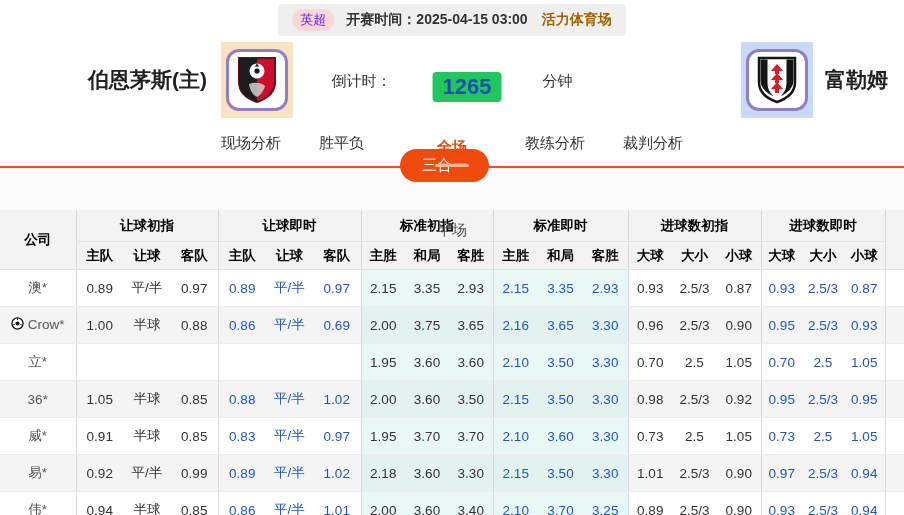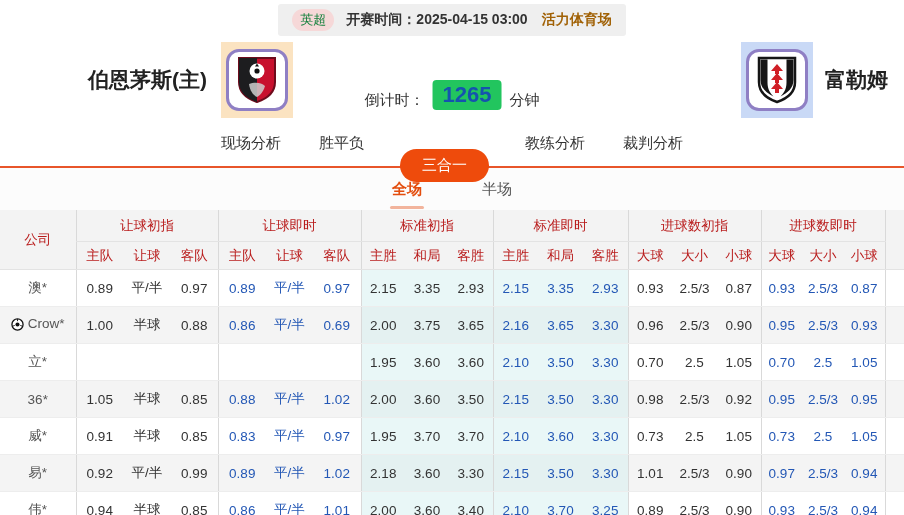--- a/index.html
+++ b/index.html
@@ -4,55 +4,55 @@
 <style>
   html,body{margin:0;padding:0;}
   body{
     width:904px;height:515px;overflow:hidden;background:#fff;
     font-family:"Liberation Sans","DejaVu Sans",sans-serif;
     -webkit-font-smoothing:antialiased;
   }
   
   .top-bar{height:40px;display:flex;justify-content:center;align-items:center;}
   .match-pill{display:flex;align-items:center;background:#efefef;border-radius:3px;padding:5px 14px;font-size:14px;color:#333;}
-  .league-tag{background:#f6d8d8;color:#15803d;padding:2px 8px;border-radius:11px;margin-right:12px;font-size:13px;}
+  .league-tag{background:#f6d8d8;color:#6d28d9;padding:2px 8px;border-radius:11px;margin-right:12px;font-size:13px;}
   .kickoff{font-weight:bold;color:#333;}
   .venue{margin-left:14px;font-weight:bold;color:#a16207;}
   
   .team-header{height:80px;display:flex;align-items:center;justify-content:space-between;padding:0 16px 0 88px;}
   .team{display:flex;align-items:center;justify-content:flex-end;}
   .team-name{font-size:21px;font-weight:bold;color:#222;}
   .badge-wrap{padding:7px 5px;}
   .badge-wrap.home{background:#fbe3c1;margin-left:14px;}
   .badge-wrap.away{background:#c9d9f6;margin-right:12px;}
   .badge-box{width:56px;height:56px;background:#fff;border:3px solid #8f7fc4;border-radius:13px;display:flex;align-items:center;justify-content:center;}
-  .countdown{position:absolute;left:50%;top:80px;transform:translateX(-50%);display:flex;align-items:flex-end;font-size:15px;color:#333;}
+  .countdown{position:absolute;left:50%;top:72px;transform:translateX(-50%);display:flex;align-items:flex-start;font-size:15px;color:#333;gap:33px;}
   .countdown-value{background:#22c55e;border-radius:4px;padding:2px 10px;margin:0 8px;color:#1553ae;font-size:22px;font-weight:bold;}
   
   .nav{height:46px;display:flex;align-items:center;justify-content:center;gap:34px;border-bottom:2px solid #e8552a;}
   .nav-item{font-size:15px;color:#333;cursor:pointer;padding:6px 2px;}
   .nav-item.active{background:#ee4b0c;color:#ffffff;border-radius:18px;padding:7px 22px;margin-top:44px;}
   
-  .subtabs{height:42px;background:#fcfcfc;display:flex;align-items:center;justify-content:center;gap:56px;}
+  .subtabs{height:42px;background:#fcfcfc;display:flex;align-items:center;justify-content:center;gap:56px;flex-direction:column;}
   .subtab{font-size:15px;color:#555;cursor:pointer;position:relative;padding:4px 2px;}
   .subtab.active{color:#e34d0d;font-weight:bold;}
   .subtab.active::after{content:"";position:absolute;left:0;right:0;bottom:-6px;height:3px;background:#f2b49c;border-radius:2px;}
   
   table{border-collapse:collapse;table-layout:fixed;width:904px;font-size:13.5px;}
-  thead th{background:#f3f3f3;color:#b91c1c;font-weight:normal;border-bottom:1px solid #e3e3e3;}
+  thead th{background:#f3f3f3;color:#000000;font-weight:bold;border-bottom:1px solid #e3e3e3;}
   thead tr.grp th{height:29px;}
   thead tr.sub th{height:25px;}
   tbody td{height:34px;text-align:center;color:#333;border-bottom:1px solid #ededed;}
   tr.even td{background:#f4f4f4;}
   td.cyan,th.cyan{background:#e9f7f7;}
   tr.even td.cyan{background:#e4f1f1;}
   .gs{border-left:1px solid #d9d9d9;}
   td.blue{color:#2357b5;}
   td.company{color:#555;}
-  .ballwrap{display:inline-flex;align-items:flex-end;gap:4px;justify-content:center;}
+  .ballwrap{display:inline-flex;align-items:flex-start;gap:4px;justify-content:center;}
 </style>
 </head>
 <body>
 
 <div class="top-bar">
   <div class="match-pill">
     <span class="league-tag">英超</span>
     <span class="kickoff"><span>开赛时间：</span><span>2025-04-15 03:00</span></span>
     <span class="venue">活力体育场</span>
   </div>

